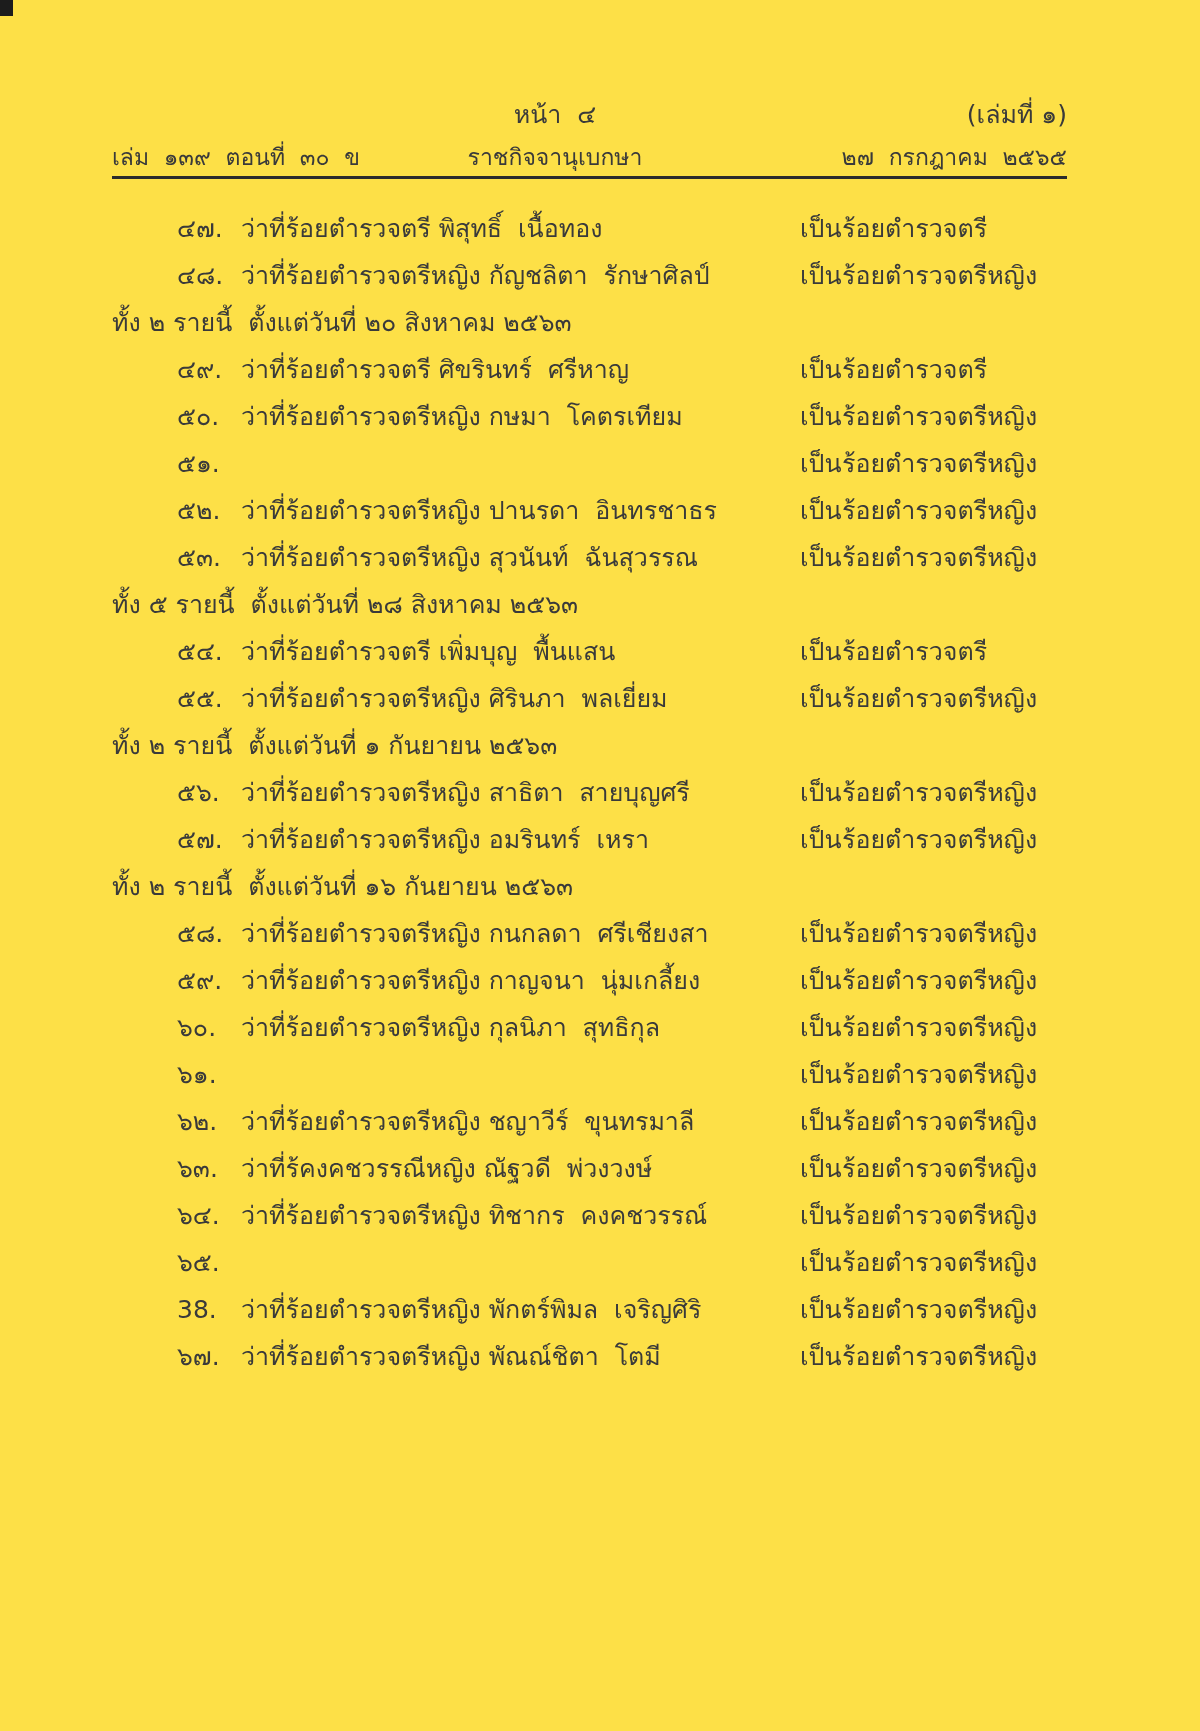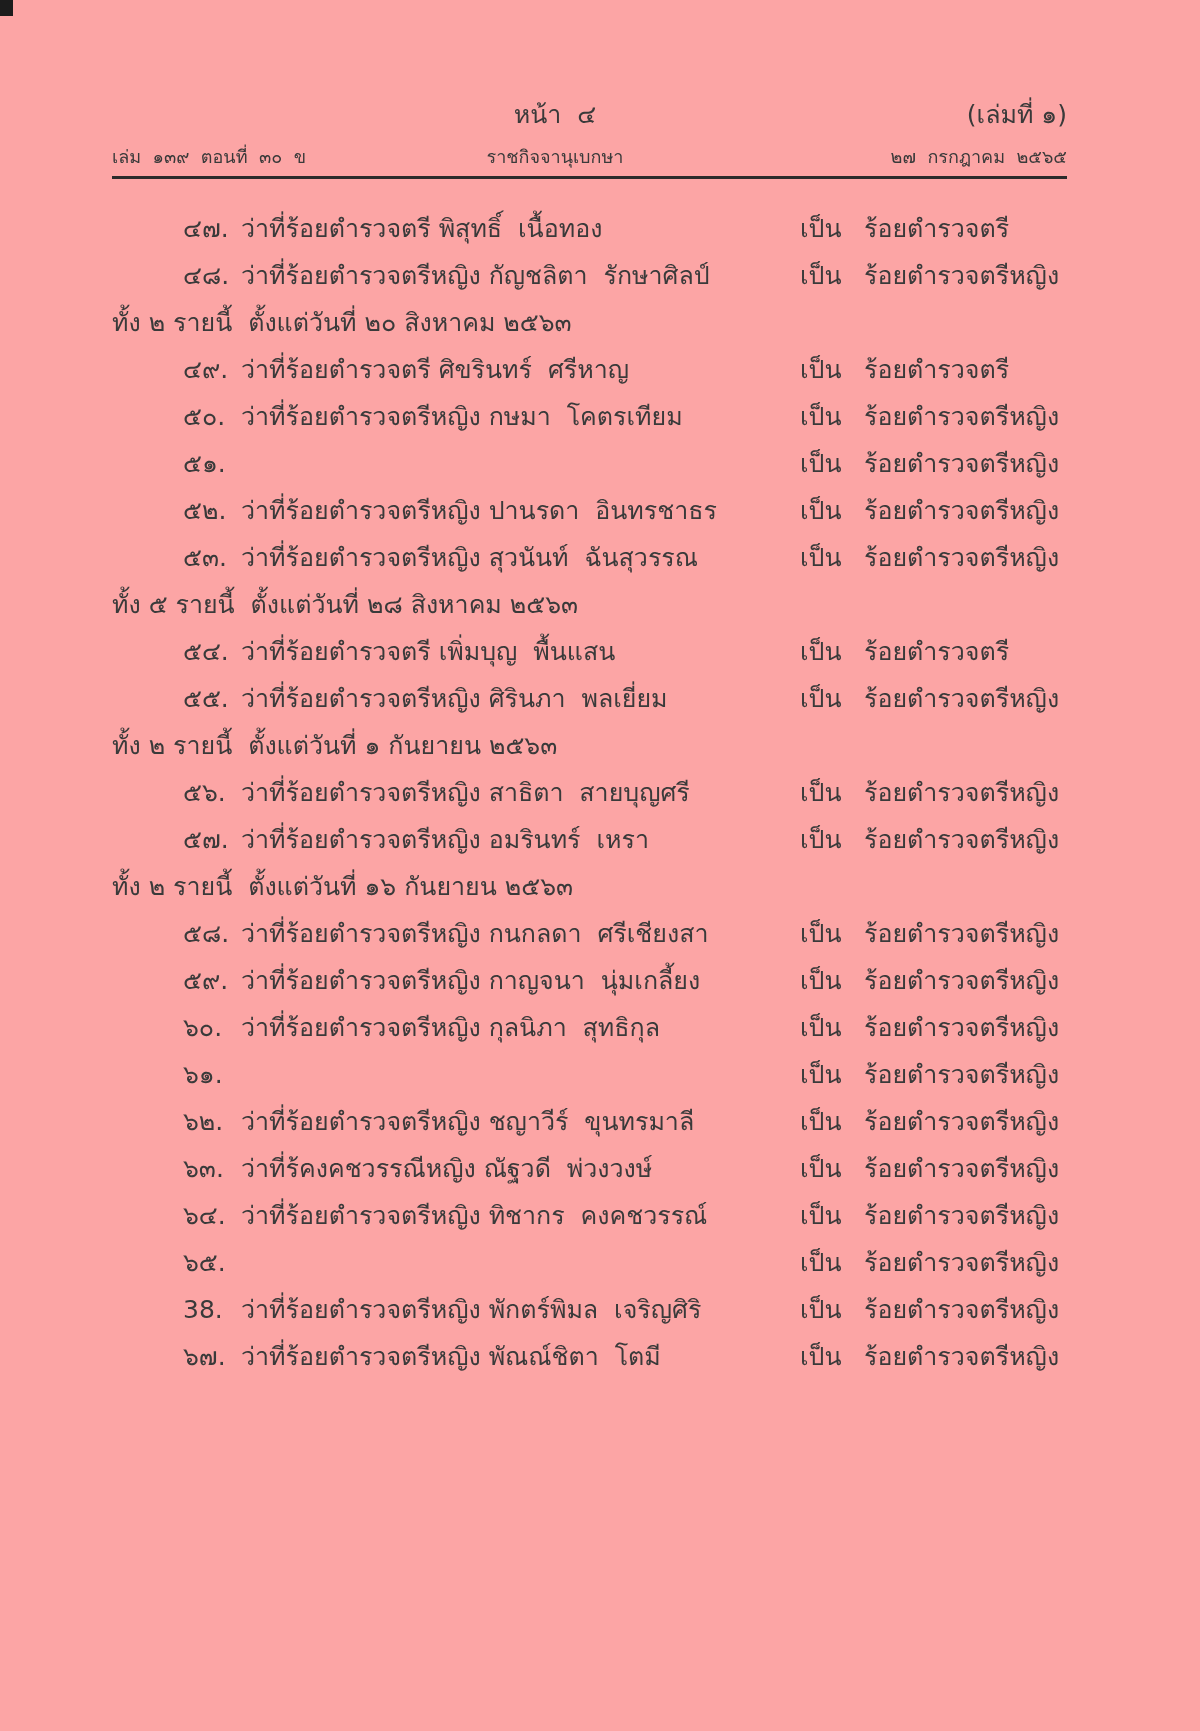--- a/index.html
+++ b/index.html
@@ -1,44 +1,44 @@
 <!DOCTYPE html>
 <html lang="th"><head>
 <meta charset="utf-8">
 <style>
   html,body{margin:0;padding:0;}
   body{background:#e8e8e8;}
   .page{
     position:relative;
     width:1200px;height:1731px;
     margin:0 auto;
-    background:#fca5a5;
+    background:#fde047;
     font-family:"DejaVu Sans","Liberation Sans",sans-serif;
     color:#3a3a3a;
     overflow:hidden;
   }
   .scan-artifact{
     position:absolute;left:0;top:0;width:13px;height:16px;background:#1c1c1c;
   }
   .hdr-line1{position:absolute;top:96px;left:0;width:100%;height:38px;line-height:38px;font-size:25px;}
-  .hdr-line2{position:absolute;top:138px;left:0;width:100%;height:38px;line-height:38px;font-size:18px;}
+  .hdr-line2{position:absolute;top:138px;left:0;width:100%;height:38px;line-height:38px;font-size:23px;}
   .hdr-center{position:absolute;left:555px;transform:translateX(-50%);white-space:pre;}
   .hdr-left{position:absolute;left:112px;white-space:pre;}
   .hdr-right{position:absolute;right:133px;white-space:pre;}
   .rule{
     position:absolute;top:176px;left:112px;width:955px;height:3px;background:#2b2b2b;
   }
   .rows{position:absolute;top:181px;left:0;width:100%;}
   .rows .spacer{height:24px;}
   .row{position:relative;height:47px;line-height:47px;font-size:25px;}
   .row span{position:absolute;white-space:pre;}
-  .num{left:183px;}
+  .num{left:177px;}
   .name{left:222px;margin-left:19px;}
   .to{left:800px;}
-  .rank{left:864px;text-align:center;}
+  .rank{left:842px;text-align:center;}
   .note-text{left:112px;}
 </style>
 </head>
 <body>
 
 <div class="page">
   <div class="scan-artifact"></div>
 
   <div class="hdr-line1">
     <span class="hdr-center">หน้า  ๔</span>

